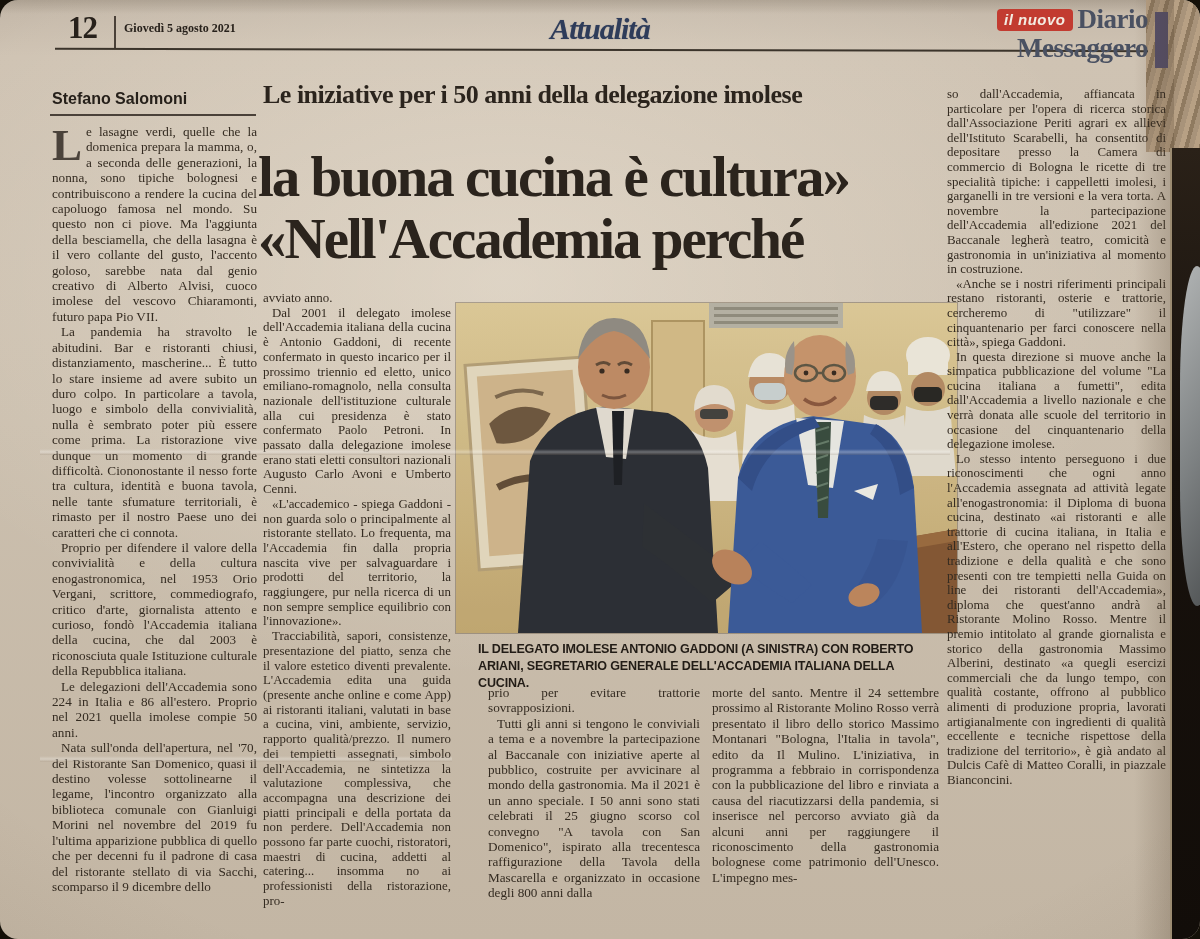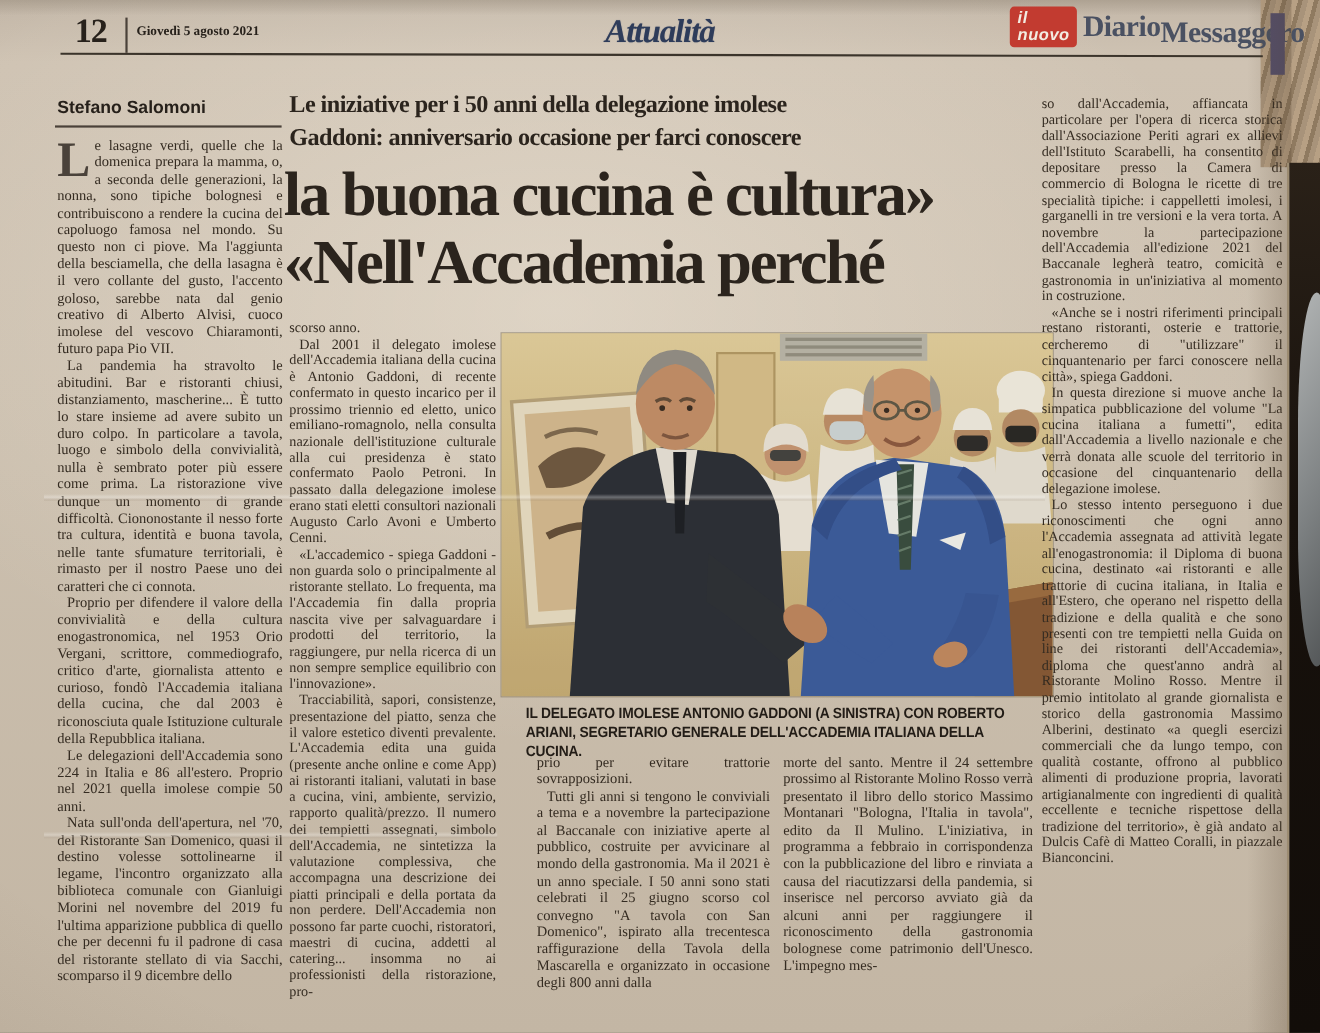--- a/index.html
+++ b/index.html
@@ -2,44 +2,44 @@
 <html><head>
 <meta charset="utf-8">
 <style>
   html,body{margin:0;padding:0;background:#141008;}
   #page{position:relative;width:1200px;height:939px;overflow:hidden;
     font-family:"Liberation Serif", serif;
     background:
       radial-gradient(90% 70% at 42% 30%, rgba(255,248,236,0.35) 0%, rgba(255,248,236,0) 60%),
       radial-gradient(120% 110% at 50% 45%, rgba(0,0,0,0) 55%, rgba(73,56,38,0.22) 100%),
       linear-gradient(180deg,#c4b8a9 0%,#cfc3b3 6%,#cbbfae 45%,#c3b6a4 100%);
-    color:#372e24;}
+    color:#372e24;border-radius:18px;}
   .abs{position:absolute;}
 
   
   .page-number{left:68px;top:10px;font-size:31px;font-weight:600;color:#27211b;letter-spacing:-1px;}
   .hdr-vrule{left:114px;top:16px;width:2px;height:32px;background:#4a4139;}
   .hdr-date{left:124px;top:21px;font-size:12px;font-weight:700;color:#27211b;}
   .section-label{left:0;top:12px;width:1200px;text-align:center;font-size:30px;font-weight:800;
     font-style:italic;color:#2e3c5a;letter-spacing:-1px;text-shadow:0 0 1px rgba(46,60,90,.5);}
   .hdr-rule{left:55px;top:49px;width:1093px;height:2px;background:#3b342b;transform:rotate(.12deg);}
-  .masthead{right:52px;top:6px;width:230px;display:flex;flex-direction:row;align-items:flex-end;line-height:1;}
+  .masthead{right:52px;top:6px;width:230px;display:flex;flex-direction:column;align-items:flex-end;line-height:1;}
   .masthead-row{display:flex;align-items:center;gap:5px;}
   .masthead-badge{background:#c23b30;color:#f3ece2;font-family:"Liberation Sans",sans-serif;
     font-style:italic;font-weight:700;font-size:15px;padding:3px 7px 4px;border-radius:4px;letter-spacing:.5px;}
   .masthead-word{font-size:27px;font-weight:700;color:#4a5162;letter-spacing:-.5px;}
   .masthead-word2{font-size:27px;font-weight:700;color:#4a5162;letter-spacing:-.5px;margin-top:2px;}
   .masthead-bar{right:32px;top:12px;width:13px;height:56px;background:#554f6b;}
 
   
   .byline{left:52px;top:90px;font-family:"Liberation Sans",sans-serif;font-size:16px;font-weight:700;color:#26201a;}
   .byline-rule{left:50px;top:114px;width:206px;height:2px;background:#4a4139;}
 
   
-  .kicker{left:263px;top:80px;width:680px;font-size:22px;line-height:30px;font-weight:600;
+  .kicker{left:263px;top:80px;width:680px;font-size:26px;line-height:30px;font-weight:600;
     color:#2b241d;letter-spacing:-.5px;}
   .headline{left:258px;top:146px;width:690px;font-size:57px;line-height:62px;font-weight:700;
     color:#2b241d;letter-spacing:-2px;}
 
   
   .col{font-size:13.2px;line-height:15.4px;text-align:justify;color:#342b21;overflow:hidden;}
   .col p{margin:0;}
   .col p + p{text-indent:9px;}
   .col-1{left:52px;top:124px;width:205px;height:812px;}
   .col-2{left:263px;top:291px;width:188px;height:646px;font-size:12.9px;line-height:14.7px;}
@@ -93,37 +93,36 @@
     </div>
     <span class="masthead-word2">Messaggero</span>
   </div>
   <div class="abs masthead-bar"></div>
 
   <div class="abs byline">Stefano Salomoni</div>
   <div class="abs byline-rule"></div>
 
   <div class="abs kicker">
     <div>Le iniziative per i 50 anni della delegazione imolese</div>
-    <div>Gaddoni: anniversario occasione per farci conoscere</div>
   </div>
   <div class="abs headline">
     <div>la buona cucina è cultura»</div>
     <div>«Nell'Accademia perché</div>
   </div>
 
   <div class="abs col col-1">
     <p><span class="dropcap">L</span><span>e lasagne verdi, quelle che la domenica prepara la mamma, o, a seconda delle generazioni, la nonna, sono tipiche bolognesi e contribuiscono a rendere la cucina del capoluogo famosa nel mondo. Su questo non ci piove. Ma l'aggiunta della besciamella, che della lasagna è il vero collante del gusto, l'accento goloso, sarebbe nata dal genio creativo di Alberto Alvisi, cuoco imolese del vescovo Chiaramonti, futuro papa Pio VII.</span></p>
     <p>La pandemia ha stravolto le abitudini. Bar e ristoranti chiusi, distanziamento, mascherine... È tutto lo stare insieme ad avere subito un duro colpo. In particolare a tavola, luogo e simbolo della convivialità, nulla è sembrato poter più essere come prima. La ristorazione vive dunque un momento di grande difficoltà. Ciononostante il nesso forte tra cultura, identità e buona tavola, nelle tante sfumature territoriali, è rimasto per il nostro Paese uno dei caratteri che ci connota.</p>
     <p>Proprio per difendere il valore della convivialità e della cultura enogastronomica, nel 1953 Orio Vergani, scrittore, commediografo, critico d'arte, giornalista attento e curioso, fondò l'Accademia italiana della cucina, che dal 2003 è riconosciuta quale Istituzione culturale della Repubblica italiana.</p>
     <p>Le delegazioni dell'Accademia sono 224 in Italia e 86 all'estero. Proprio nel 2021 quella imolese compie 50 anni.</p>
     <p>Nata sull'onda dell'apertura, nel '70, del Ristorante San Domenico, quasi il destino volesse sottolinearne il legame, l'incontro organizzato alla biblioteca comunale con Gianluigi Morini nel novembre del 2019 fu l'ultima apparizione pubblica di quello che per decenni fu il padrone di casa del ristorante stellato di via Sacchi, scomparso il 9 dicembre dello</p>
   </div>
 
   <div class="abs col col-2">
-    <p>scorso anno.</p>
+    <p>avviato anno.</p>
     <p>Dal 2001 il delegato imolese dell'Accademia italiana della cucina è Antonio Gaddoni, di recente confermato in questo incarico per il prossimo triennio ed eletto, unico emiliano-romagnolo, nella consulta nazionale dell'istituzione culturale alla cui presidenza è stato confermato Paolo Petroni. In passato dalla delegazione imolese erano stati eletti consultori nazionali Augusto Carlo Avoni e Umberto Cenni.</p>
     <p>«L'accademico - spiega Gaddoni - non guarda solo o principalmente al ristorante stellato. Lo frequenta, ma l'Accademia fin dalla propria nascita vive per salvaguardare i prodotti del territorio, la raggiungere, pur nella ricerca di un non sempre semplice equilibrio con l'innovazione».</p>
     <p>Tracciabilità, sapori, consistenze, presentazione del piatto, senza che il valore estetico diventi prevalente. L'Accademia edita una guida (presente anche online e come App) ai ristoranti italiani, valutati in base a cucina, vini, ambiente, servizio, rapporto qualità/prezzo. Il numero dei tempietti assegnati, simbolo dell'Accademia, ne sintetizza la valutazione complessiva, che accompagna una descrizione dei piatti principali e della portata da non perdere. Dell'Accademia non possono far parte cuochi, ristoratori, maestri di cucina, addetti al catering... insomma no ai professionisti della ristorazione, pro-</p>
   </div>
 
   <div class="abs photo">
     <svg width="501" height="330" viewBox="0 0 501 330" xmlns="http://www.w3.org/2000/svg">
       <defs>
         <linearGradient id="wall" x1="0" y1="0" x2="0" y2="1">
           <stop offset="0" stop-color="#e3cf97"></stop>

